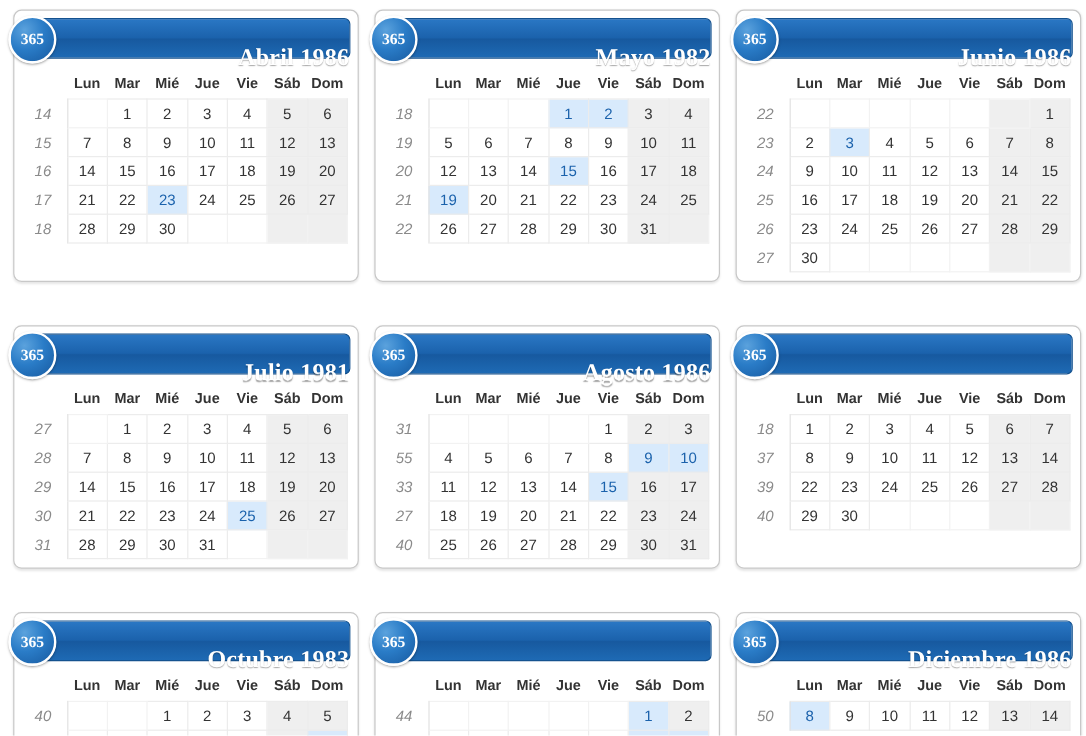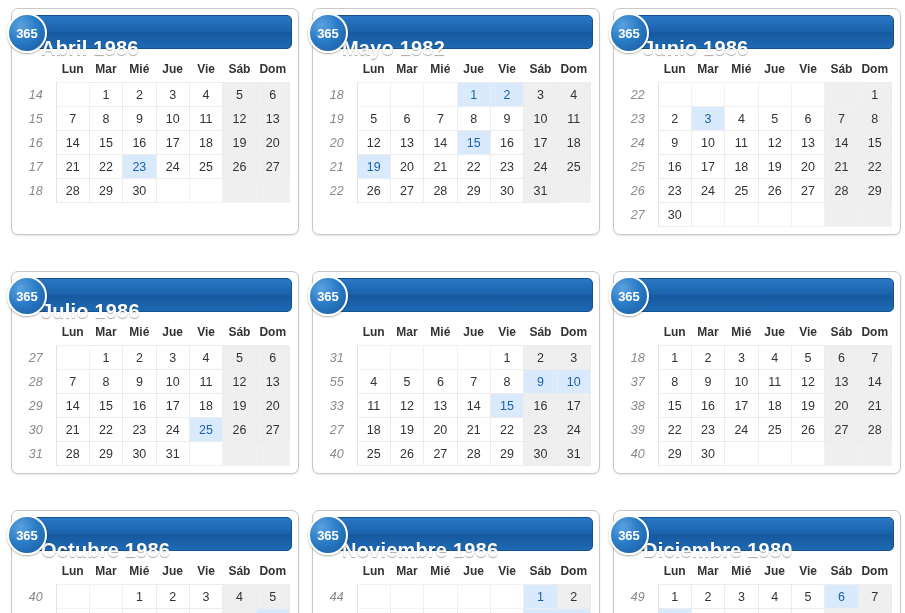--- a/index.html
+++ b/index.html
@@ -41,21 +41,22 @@
   .month-header {
     position: relative;
     height: 34px;
     margin: 6px 6px 0 6px;
     border-radius: 5px;
     background: linear-gradient(to bottom, #2a77c4 0%, #1b62ac 48%, #17599f 52%, #1e6ab4 100%);
     border: 1px solid #14528f;
     box-sizing: border-box;
     display: flex;
     align-items: center;
-    justify-content: flex-start;
+    justify-content: flex-end;
+    font-family: Liberation Serif, serif;
   }
 
   .month-title {
     color: #ffffff;
     font-size: 20px;
     font-weight: bold;
     letter-spacing: 0.2px;
     text-shadow: 0 1px 1px rgba(0,0,0,0.35);
     padding-left: 22px;
     margin-top: 33px;
@@ -375,21 +376,21 @@
                 <td class="day weekend empty"></td>
                 <td class="day weekend empty"></td>
               </tr>
             </tbody>
           </table>
         </div>
       </div>
       <div class="month-card">
         <div class="month-header">
           <div class="badge">365</div>
-          <div class="month-title">Julio 1986</div>
+          <div class="month-title">Julio 1981</div>
         </div>
         <div class="cal-body">
           <table class="cal">
             <thead>
               <tr>
                 <th class="wkcorner"></th>
                 <th class="dow">Lun</th>
                 <th class="dow">Mar</th>
                 <th class="dow">Mié</th>
                 <th class="dow">Jue</th>
@@ -449,20 +450,21 @@
                 <td class="day weekend empty"></td>
                 <td class="day weekend empty"></td>
               </tr>
             </tbody>
           </table>
         </div>
       </div>
       <div class="month-card">
         <div class="month-header">
           <div class="badge">365</div>
+          <div class="month-title">Agosto 1986</div>
         </div>
         <div class="cal-body">
           <table class="cal">
             <thead>
               <tr>
                 <th class="wkcorner"></th>
                 <th class="dow">Lun</th>
                 <th class="dow">Mar</th>
                 <th class="dow">Mié</th>
                 <th class="dow">Jue</th>
@@ -559,30 +561,20 @@
                 <td class="wk">37</td>
                 <td class="day">8</td>
                 <td class="day">9</td>
                 <td class="day">10</td>
                 <td class="day">11</td>
                 <td class="day">12</td>
                 <td class="day weekend">13</td>
                 <td class="day weekend">14</td>
               </tr>
               <tr>
-                <td class="wk">38</td>
-                <td class="day">15</td>
-                <td class="day">16</td>
-                <td class="day">17</td>
-                <td class="day">18</td>
-                <td class="day">19</td>
-                <td class="day weekend">20</td>
-                <td class="day weekend">21</td>
-              </tr>
-              <tr>
                 <td class="wk">39</td>
                 <td class="day">22</td>
                 <td class="day">23</td>
                 <td class="day">24</td>
                 <td class="day">25</td>
                 <td class="day">26</td>
                 <td class="day weekend">27</td>
                 <td class="day weekend">28</td>
               </tr>
               <tr>
@@ -595,21 +587,21 @@
                 <td class="day weekend empty"></td>
                 <td class="day weekend empty"></td>
               </tr>
             </tbody>
           </table>
         </div>
       </div>
       <div class="month-card">
         <div class="month-header">
           <div class="badge">365</div>
-          <div class="month-title">Octubre 1986</div>
+          <div class="month-title">Octubre 1983</div>
         </div>
         <div class="cal-body">
           <table class="cal">
             <thead>
               <tr>
                 <th class="wkcorner"></th>
                 <th class="dow">Lun</th>
                 <th class="dow">Mar</th>
                 <th class="dow">Mié</th>
                 <th class="dow">Jue</th>
@@ -639,21 +631,20 @@
                 <td class="day weekend">11</td>
                 <td class="day weekend hl">12</td>
               </tr>
             </tbody>
           </table>
         </div>
       </div>
       <div class="month-card">
         <div class="month-header">
           <div class="badge">365</div>
-          <div class="month-title">Noviembre 1986</div>
         </div>
         <div class="cal-body">
           <table class="cal">
             <thead>
               <tr>
                 <th class="wkcorner"></th>
                 <th class="dow">Lun</th>
                 <th class="dow">Mar</th>
                 <th class="dow">Mié</th>
                 <th class="dow">Jue</th>
@@ -683,47 +674,37 @@
                 <td class="day weekend hl">8</td>
                 <td class="day weekend hl">9</td>
               </tr>
             </tbody>
           </table>
         </div>
       </div>
       <div class="month-card">
         <div class="month-header">
           <div class="badge">365</div>
-          <div class="month-title">Diciembre 1980</div>
-        </div>
-        <div class="cal-body">
-          <table class="cal">
-            <thead>
-              <tr>
-                <th class="wkcorner"></th>
-                <th class="dow">Lun</th>
-                <th class="dow">Mar</th>
-                <th class="dow">Mié</th>
-                <th class="dow">Jue</th>
-                <th class="dow">Vie</th>
-                <th class="dow">Sáb</th>
-                <th class="dow">Dom</th>
-              </tr>
-            </thead>
-            <tbody>
-              <tr>
-                <td class="wk">49</td>
-                <td class="day">1</td>
-                <td class="day">2</td>
-                <td class="day">3</td>
-                <td class="day">4</td>
-                <td class="day">5</td>
-                <td class="day weekend hl">6</td>
-                <td class="day weekend">7</td>
-              </tr>
+          <div class="month-title">Diciembre 1986</div>
+        </div>
+        <div class="cal-body">
+          <table class="cal">
+            <thead>
+              <tr>
+                <th class="wkcorner"></th>
+                <th class="dow">Lun</th>
+                <th class="dow">Mar</th>
+                <th class="dow">Mié</th>
+                <th class="dow">Jue</th>
+                <th class="dow">Vie</th>
+                <th class="dow">Sáb</th>
+                <th class="dow">Dom</th>
+              </tr>
+            </thead>
+            <tbody>
               <tr>
                 <td class="wk">50</td>
                 <td class="day hl">8</td>
                 <td class="day">9</td>
                 <td class="day">10</td>
                 <td class="day">11</td>
                 <td class="day">12</td>
                 <td class="day weekend">13</td>
                 <td class="day weekend">14</td>
               </tr>

